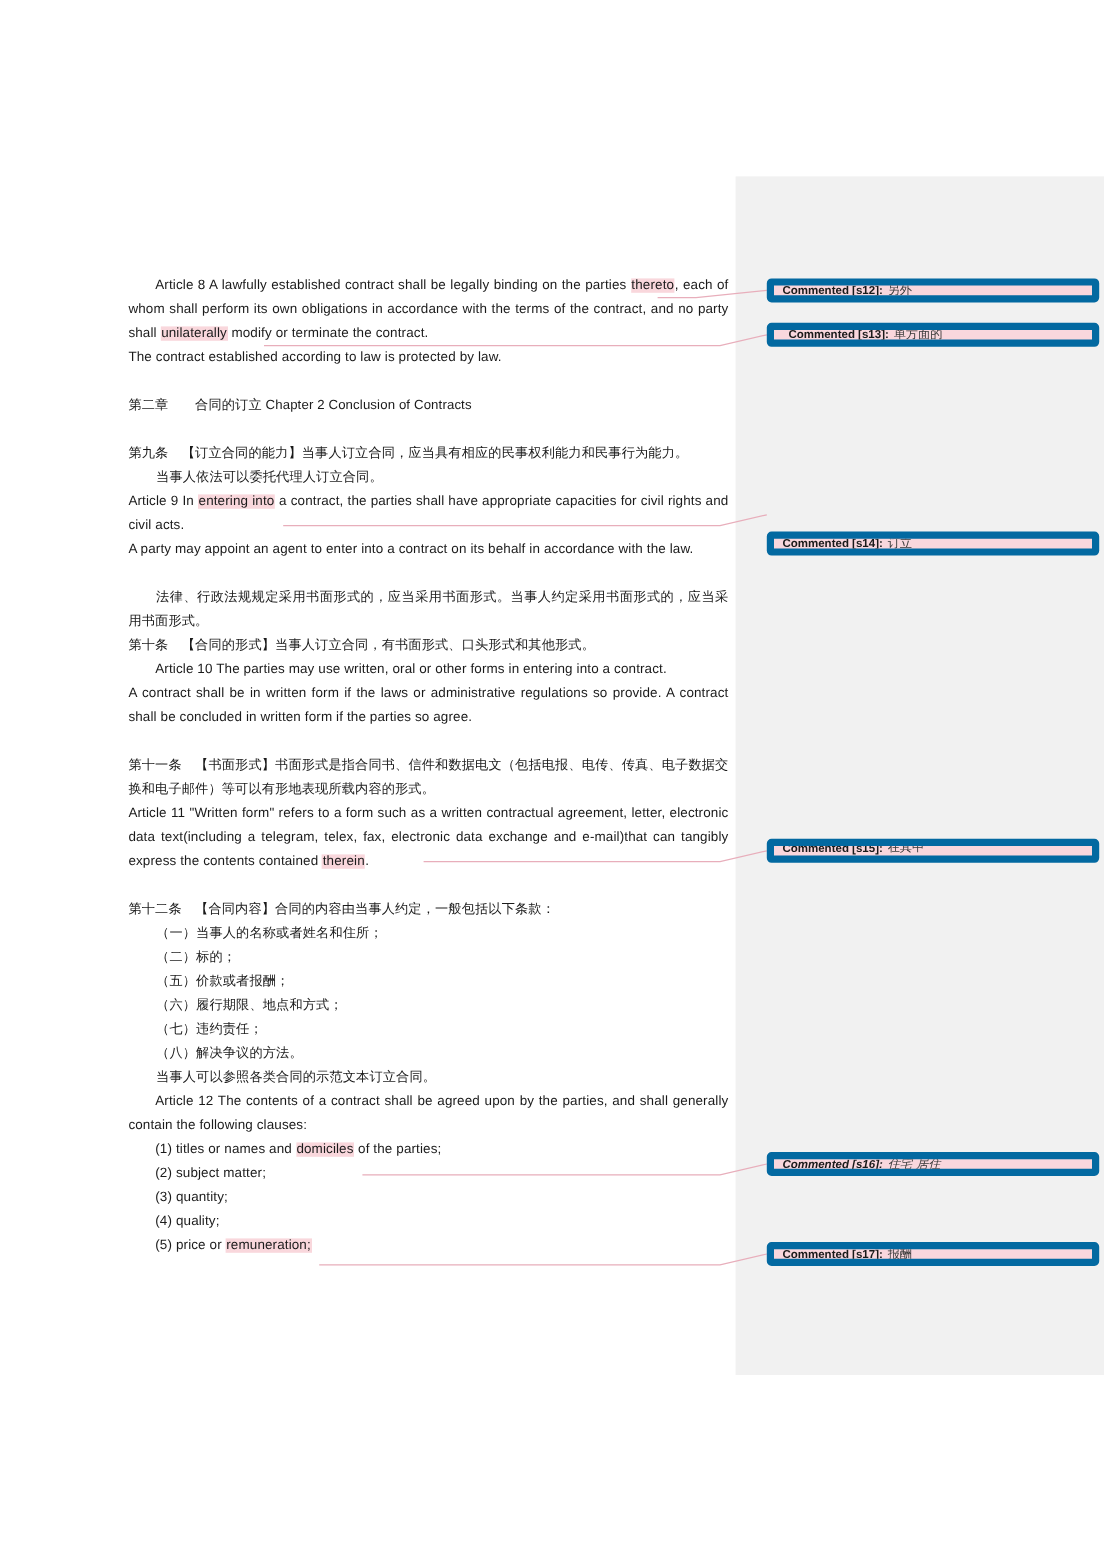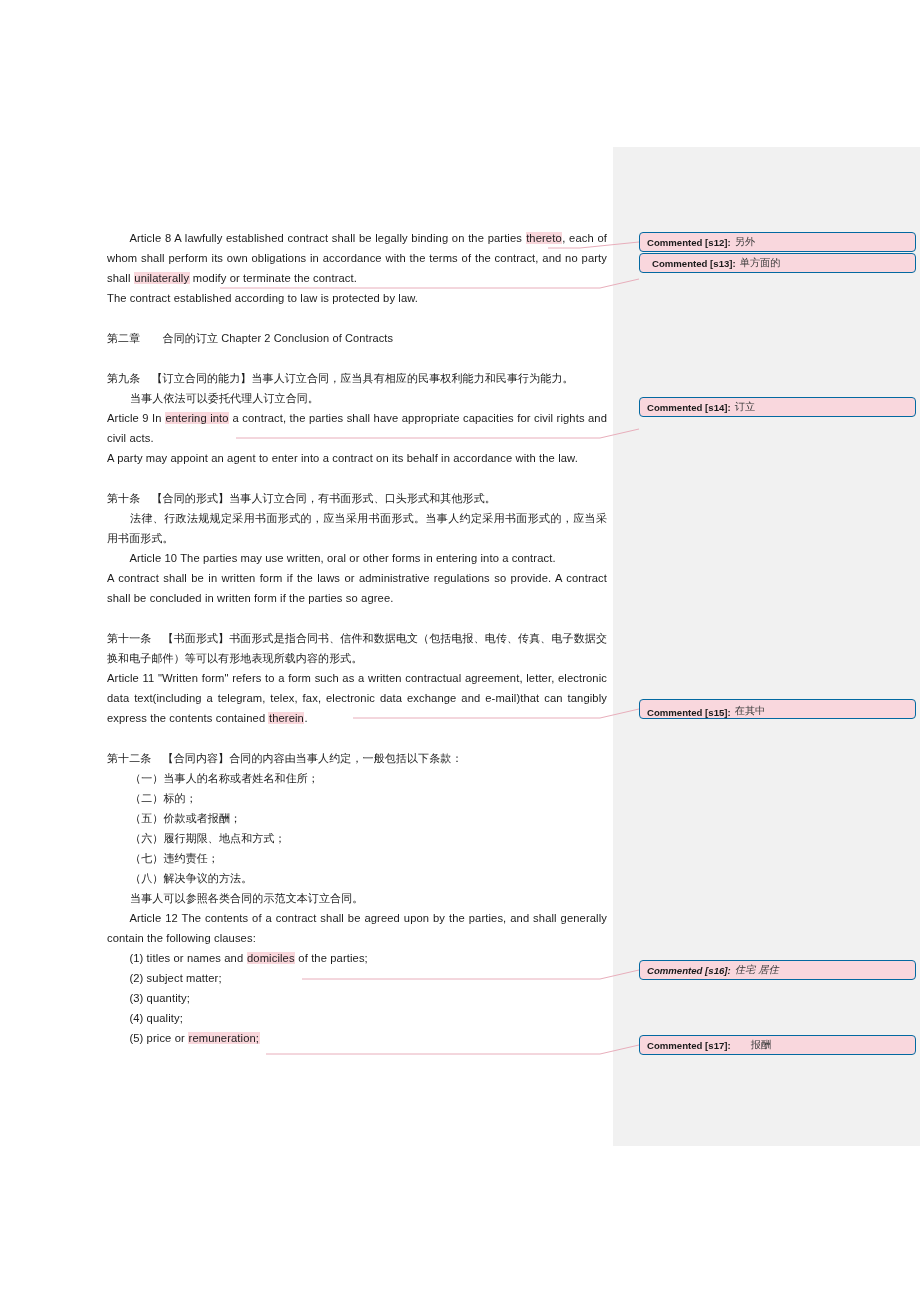--- a/index.html
+++ b/index.html
@@ -62,21 +62,21 @@
   }
 
   
   .comment {
     position: absolute;
     left: 639px;
     width: 277px;
     height: 20px;
     box-sizing: border-box;
     background: #f9d7dd;
-    border: 1px solid #0369a1;
+    border: 6px solid #0369a1;
     border-radius: 4px;
     display: flex;
     align-items: center;
     padding: 0 0 0 7px;
     font-size: 9.6px;
     white-space: nowrap;
     overflow: hidden;
   }
   .comment .c-label {
     font-weight: bold;
@@ -128,22 +128,22 @@
 
     <div class="gap"></div>
 
     <p class="para zh">第九条　【订立合同的能力】当事人订立合同，应当具有相应的民事权利能力和民事行为能力。</p>
     <p class="para zh indent-zh">当事人依法可以委托代理人订立合同。</p>
     <p class="para en"><span>Article 9 In </span><span class="hl">entering into</span><span> a contract, the parties shall have appropriate capacities for civil rights and civil acts.</span></p>
     <p class="para en">A party may appoint an agent to enter into a contract on its behalf in accordance with the law.</p>
 
     <div class="gap"></div>
 
+    <p class="para zh indent-zh">法律、行政法规规定采用书面形式的，应当采用书面形式。当事人约定采用书面形式的，应当采用书面形式。</p>
     <p class="para zh">第十条　【合同的形式】当事人订立合同，有书面形式、口头形式和其他形式。</p>
-    <p class="para zh indent-zh">法律、行政法规规定采用书面形式的，应当采用书面形式。当事人约定采用书面形式的，应当采用书面形式。</p>
     <p class="para en indent">Article 10 The parties may use written, oral or other forms in entering into a contract.</p>
     <p class="para en">A contract shall be in written form if the laws or administrative regulations so provide. A contract shall be concluded in written form if the parties so agree.</p>
 
     <div class="gap"></div>
 
     <p class="para zh">第十一条　【书面形式】书面形式是指合同书、信件和数据电文（包括电报、电传、传真、电子数据交换和电子邮件）等可以有形地表现所载内容的形式。</p>
     <p class="para en"><span>Article 11 "Written form" refers to a form such as a written contractual agreement, letter, electronic data text(including a telegram, telex, fax, electronic data exchange and e-mail)that can tangibly express the contents contained </span><span class="hl">therein</span><span>.</span></p>
 
     <div class="gap"></div>
 
@@ -163,33 +163,33 @@
     <p class="para en indent"><span>(5) price or </span><span class="hl">remuneration;</span></p>
 
   </div>
 
   <div id="comment-list"></div>
 
 <div class="comment" style="top: 232px;">
       <span class="c-label">Commented [s12]:</span>
       <span class="c-text">另外</span>
     </div>
-    <div class="comment" style="top: 253px; padding-left: 12px;">
+    <div class="comment" style="top: 269px; padding-left: 12px;">
       <span class="c-label">Commented [s13]:</span>
       <span class="c-text">单方面的</span>
     </div>
-    <div class="comment" style="top: 397px;">
+    <div class="comment" style="top: 443px;">
       <span class="c-label">Commented [s14]:</span>
       <span class="c-text">订立</span>
     </div>
     <div class="comment" style="top: 699px; align-items: flex-end;">
       <span class="c-label">Commented [s15]:</span>
       <span class="c-text">在其中</span>
     </div>
     <div class="comment" style="top: 960px; font-style: italic;">
       <span class="c-label">Commented [s16]:</span>
       <span class="c-text">住宅 居住</span>
     </div>
-    <div class="comment" style="top: 1035px; gap: 16px;">
+    <div class="comment" style="top: 1035px;">
       <span class="c-label">Commented [s17]:</span>
       <span class="c-text">报酬</span>
     </div>
   </div>
 
 </body></html>

